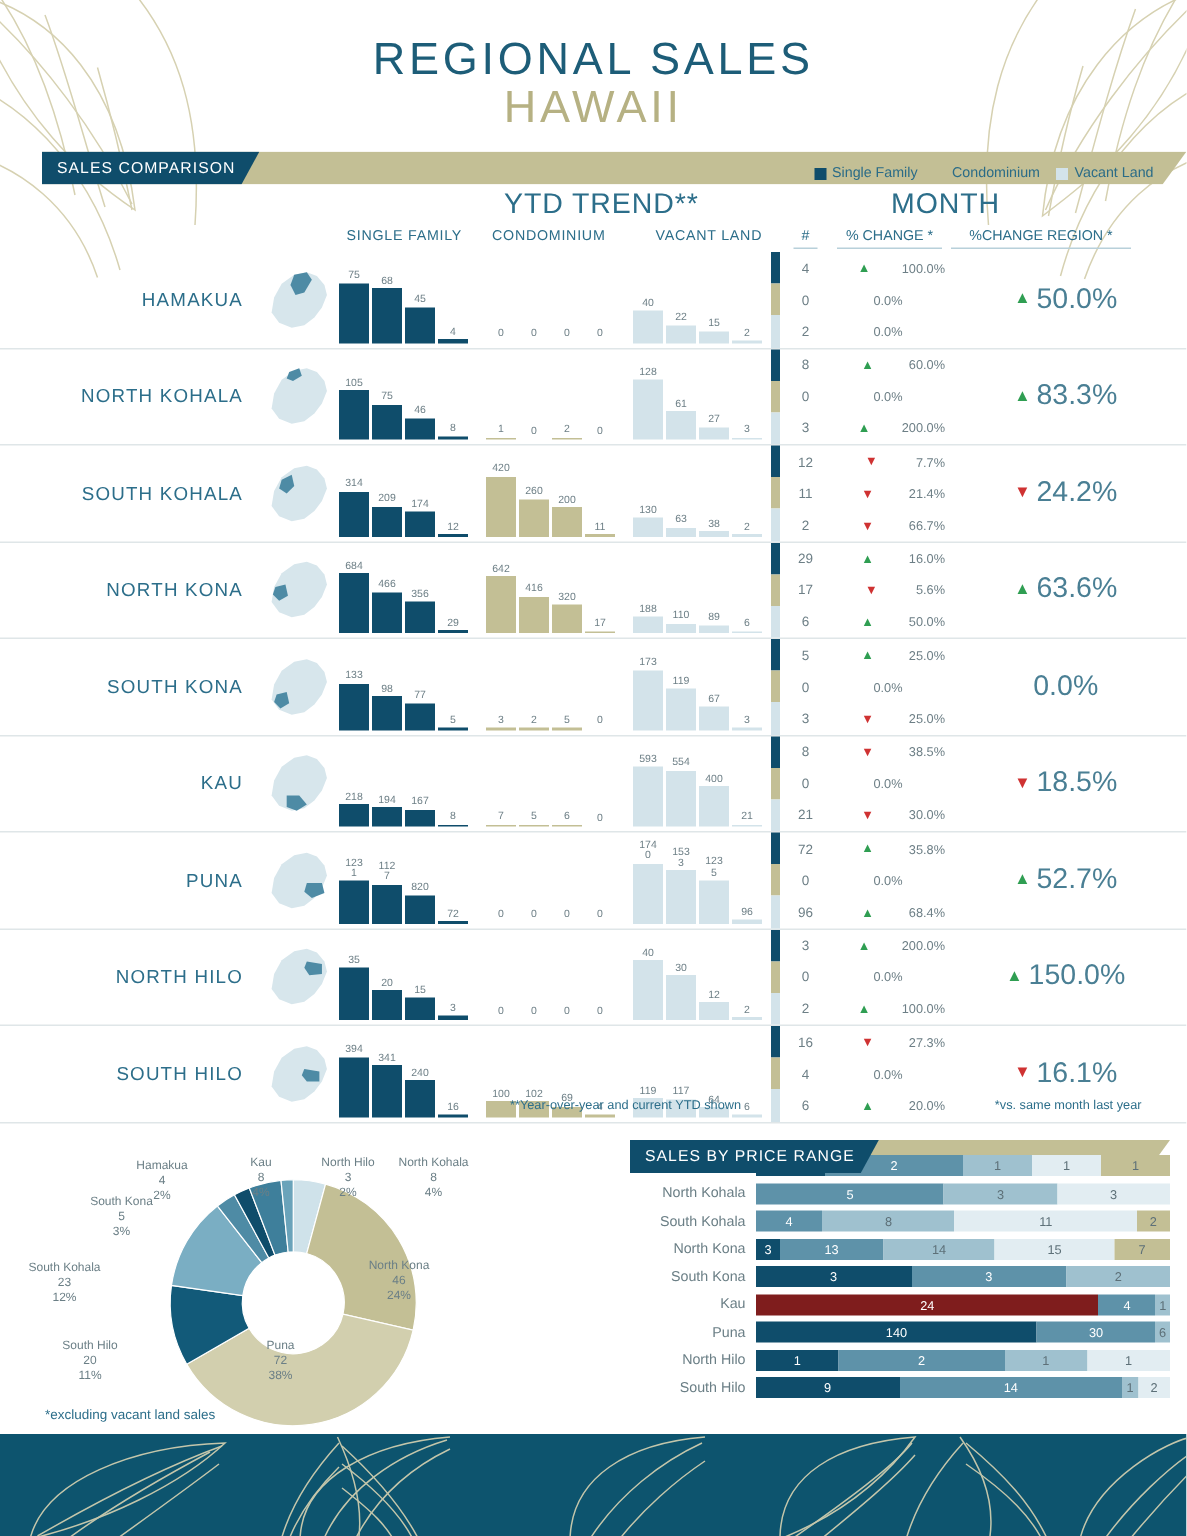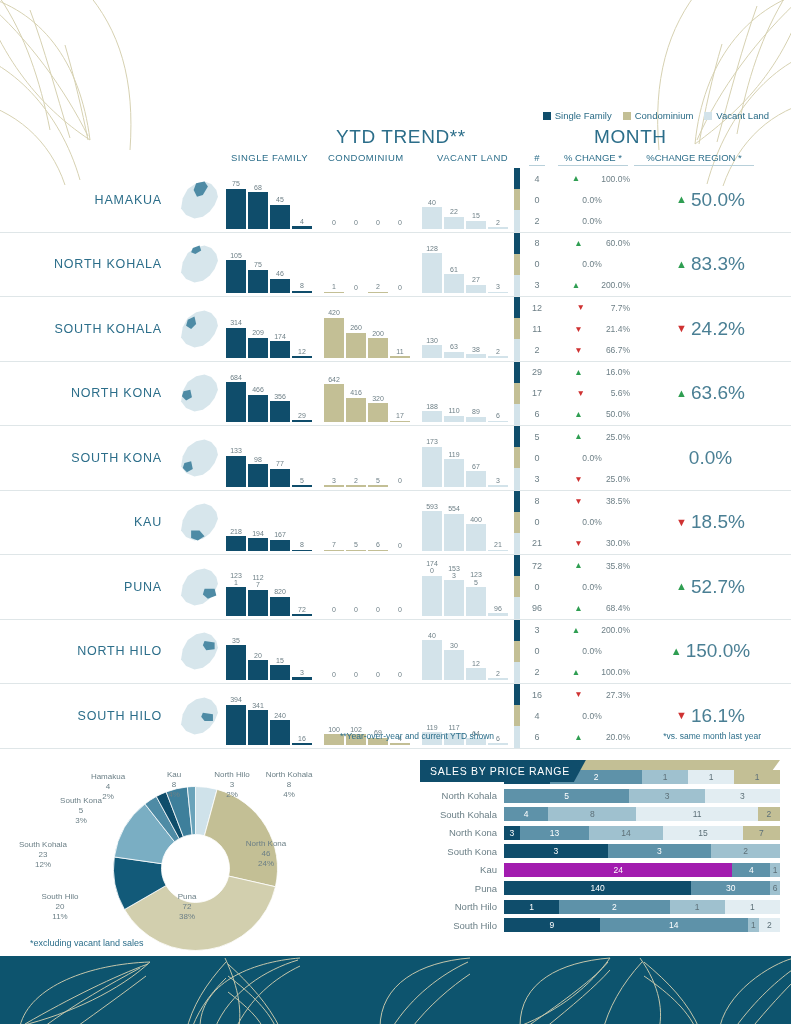--- a/index.html
+++ b/index.html
@@ -145,21 +145,29 @@
       <path d="M226 10 C180 52,142 104,120 154"></path>
       <path d="M210 8 C185 48,170 94,160 148"></path>
       <path d="M180 20 C165 62,154 104,140 156"></path>
       <path d="M145 58 C135 92,128 124,122 158"></path>
       <path d="M250 62 C200 72,150 124,130 198"></path>
       <path d="M240 114 C195 124,162 154,146 200"></path>
       <path d="M125 0 C90 42,76 94,82 164"></path>
     </g>
   </svg>
 
-
+  <div class="title-wrap">
+    <div class="t1">REGIONAL SALES</div>
+    <div class="t2">HAWAII</div>
+  </div>
+
+  <div class="banner">
+    <div class="bar-bg"></div>
+    <div class="tag">SALES COMPARISON</div>
+  </div>
 
   <div class="legend-top">
     <span class="li">
       <i class="sw" style="background:#0f4d6b"></i>
       <span>Single Family</span>
     </span>
     <span class="li">
       <i class="sw" style="background:#c3bf95"></i>
       <span>Condominium</span>
     </span>
@@ -941,21 +949,21 @@
             <div class="pr-name">South Kona</div>
                      <div class="pr-track" style="width:4.761904761904762%">
               <div class="pr-seg" style="width:37.5%;background:#0f4d6b;color:#ffffff">3</div>
               <div class="pr-seg" style="width:37.5%;background:#5e92a9;color:#ffffff">3</div>
               <div class="pr-seg" style="width:25%;background:#9fc1cf;color:#5d7078">2</div>
             </div>
           </div>
           <div class="pr-row">
             <div class="pr-name">Kau</div>
                      <div class="pr-track" style="width:17.261904761904763%">
-              <div class="pr-seg" style="width:82.75862068965517%;background:#a21caf;color:#ffffff">24</div>
+              <div class="pr-seg" style="width:82.75862068965517%;background:#7f1d1d;color:#ffffff">24</div>
               <div class="pr-seg" style="width:13.793103448275861%;background:#5e92a9;color:#ffffff">4</div>
               <div class="pr-seg" style="width:3.4482758620689653%;background:#9fc1cf;color:#5d7078">1</div>
             </div>
           </div>
           <div class="pr-row">
             <div class="pr-name">Puna</div>
                      <div class="pr-track" style="width:100%">
               <div class="pr-seg" style="width:67.85714285714286%;background:#0f4d6b;color:#ffffff">140</div>
               <div class="pr-seg" style="width:28.57142857142857%;background:#5e92a9;color:#ffffff">30</div>
               <div class="pr-seg" style="width:3.571428571428571%;background:#9fc1cf;color:#5d7078">6</div>

